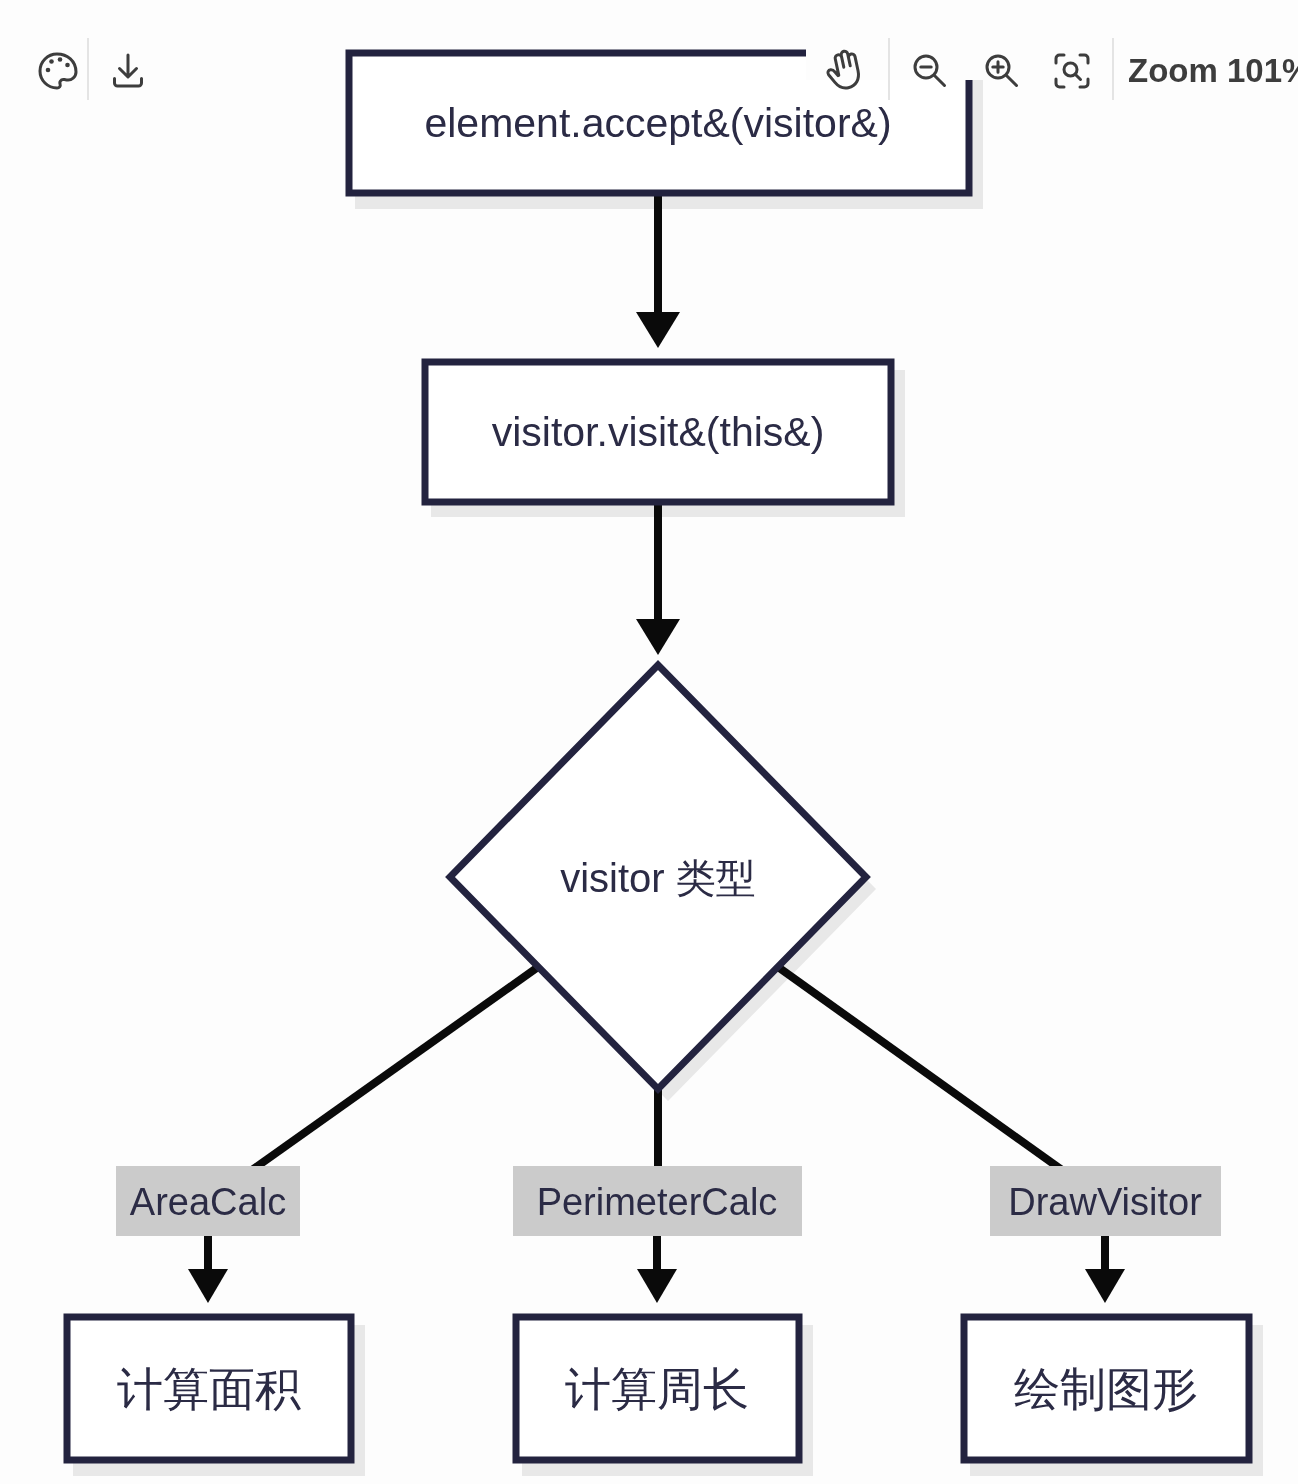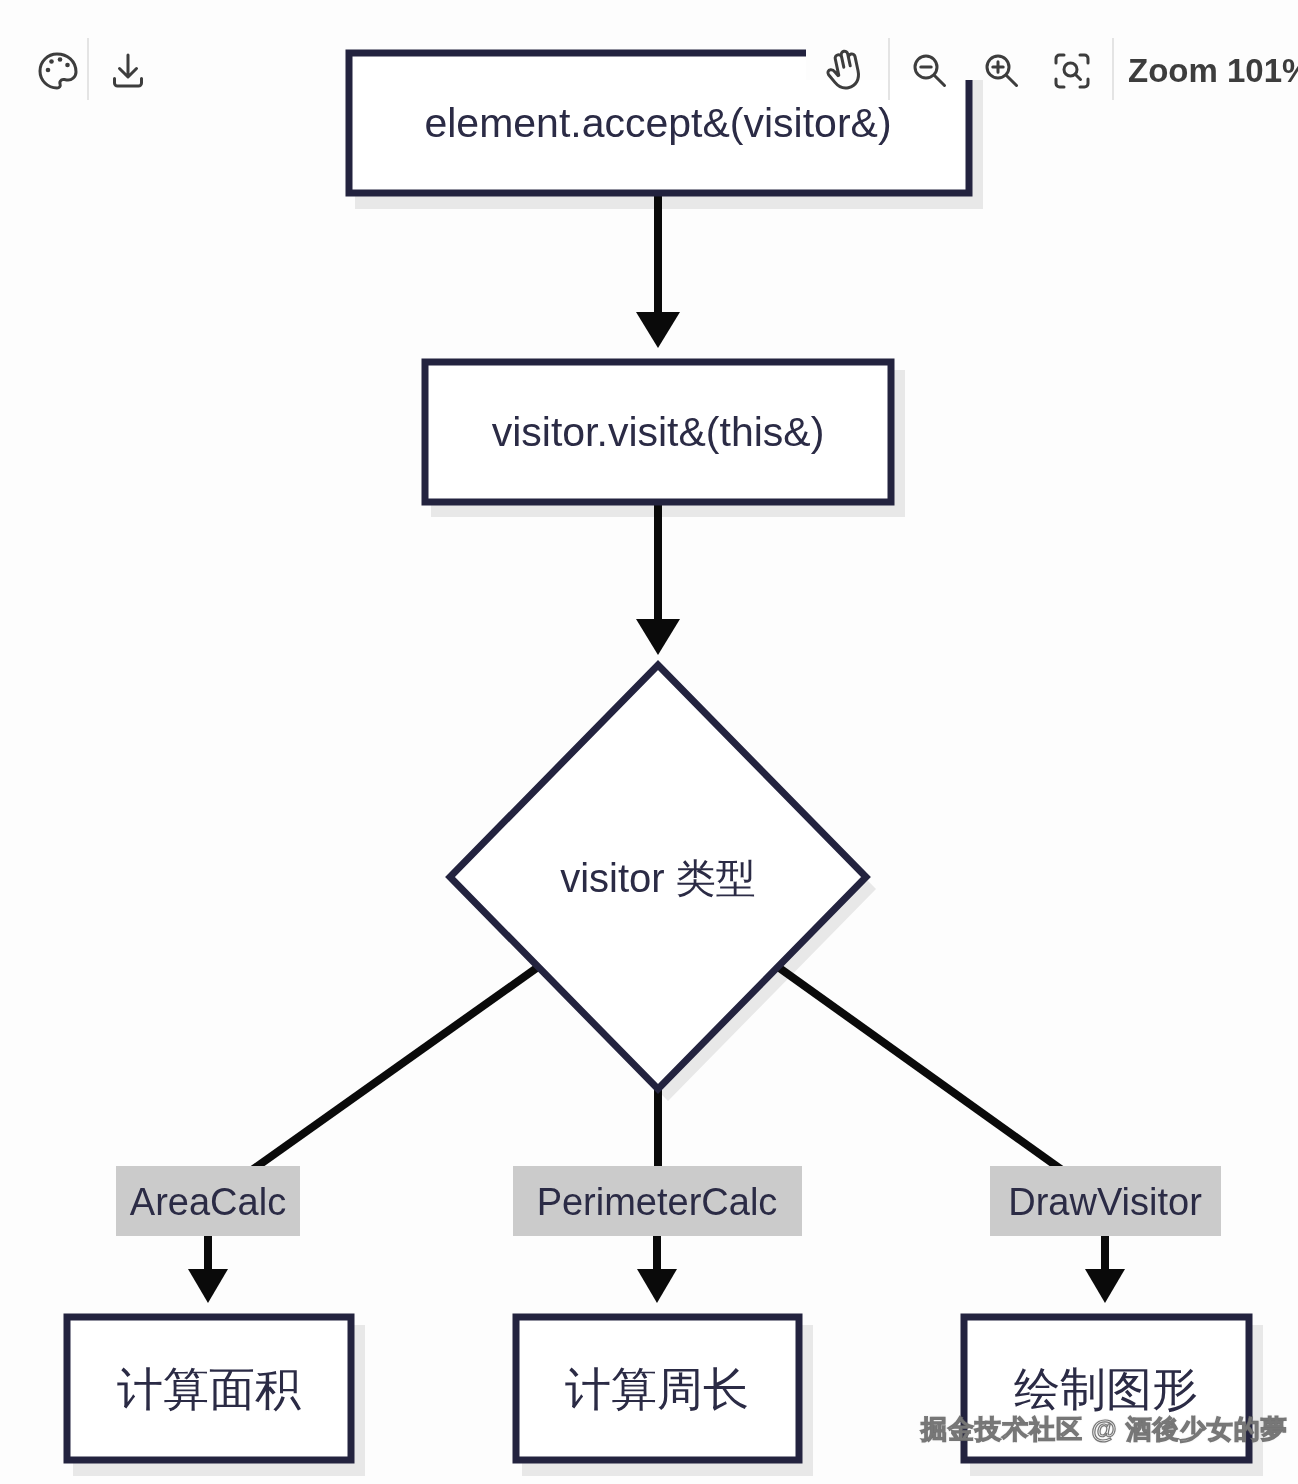--- a/index.html
+++ b/index.html
@@ -151,15 +151,14 @@
         <circle class="tb-ic" cx="22.5" cy="22.5" r="6.5"></circle>
         <path class="tb-ic" d="M27.2 27.2 32.5 32.5"></path>
       </svg>
     </div>
 
     <div class="tb-divider" style="left:1112px;"></div>
 
     <span class="tb-zoom">Zoom 101%</span>
   </div>
 
-  <div class="watermark">掘金技术社区 @ 酒後少女的夢</div>
 
 </div>
 
 </body></html>

